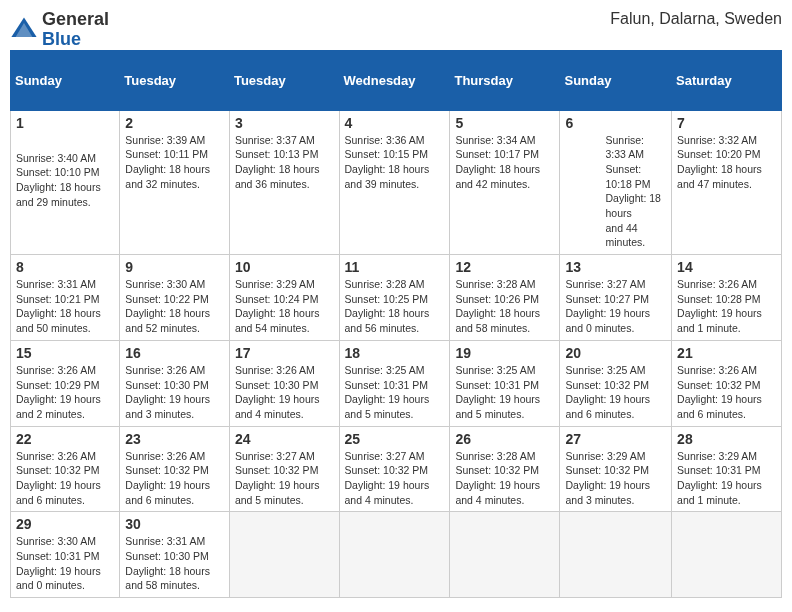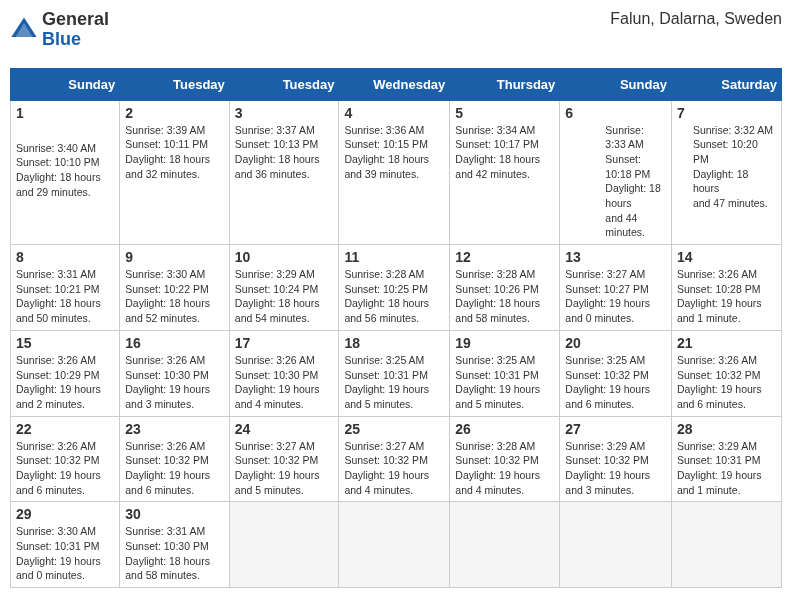--- a/index.html
+++ b/index.html
@@ -7,21 +7,21 @@
       font-family: Arial, sans-serif;
       background: #fff;
       width: 792px;
       min-height: 612px;
       padding: 10px;
     }
     .header-area {
       display: flex;
       justify-content: space-between;
       align-items: flex-start;
-      margin-bottom: 18px;
+      margin-bottom: 0;
     }
     .logo {
       display: flex;
       align-items: center;
       gap: 4px;
     }
     .logo-text {
       display: flex;
       flex-direction: column;
       line-height: 1.1;
@@ -53,22 +53,22 @@
       color: #333;
     }
     .calendar {
       width: 100%;
       border-collapse: collapse;
       border: 1px solid #ccc;
     }
     .calendar th {
       background-color: #1a5fa8;
       color: white;
-      padding: 8px 4px;
-      text-align: right;
+      padding: 22px 4px;
+      text-align: left;
       font-size: 13px;
       font-weight: bold;
       border: 1px solid #1a5fa8;
     }
     .calendar td {
       vertical-align: top;
       padding: 4px 5px;
       border: 1px solid #ccc;
       width: 113px;
       min-height: 80px;
@@ -164,21 +164,21 @@
         </td>
         <td>
           <span class="day-number">6</span>
           <div class="day-info" style="white-space: pre-line; margin-left: 40px;">Sunrise: 3:33 AM
 Sunset: 10:18 PM
 Daylight: 18 hours
 and 44 minutes.</div>
         </td>
         <td>
           <span class="day-number">7</span>
-          <div class="day-info" style="white-space: pre-line; margin-left: 16px;">Sunrise: 3:32 AM
+          <div class="day-info" style="white-space: pre-line;">Sunrise: 3:32 AM
 Sunset: 10:20 PM
 Daylight: 18 hours
 and 47 minutes.</div>
         </td>
       </tr>
       <tr class="week-row">
         <td>
           <span class="day-number">8</span>
           <div class="day-info" style="white-space: pre-line;">Sunrise: 3:31 AM
 Sunset: 10:21 PM

